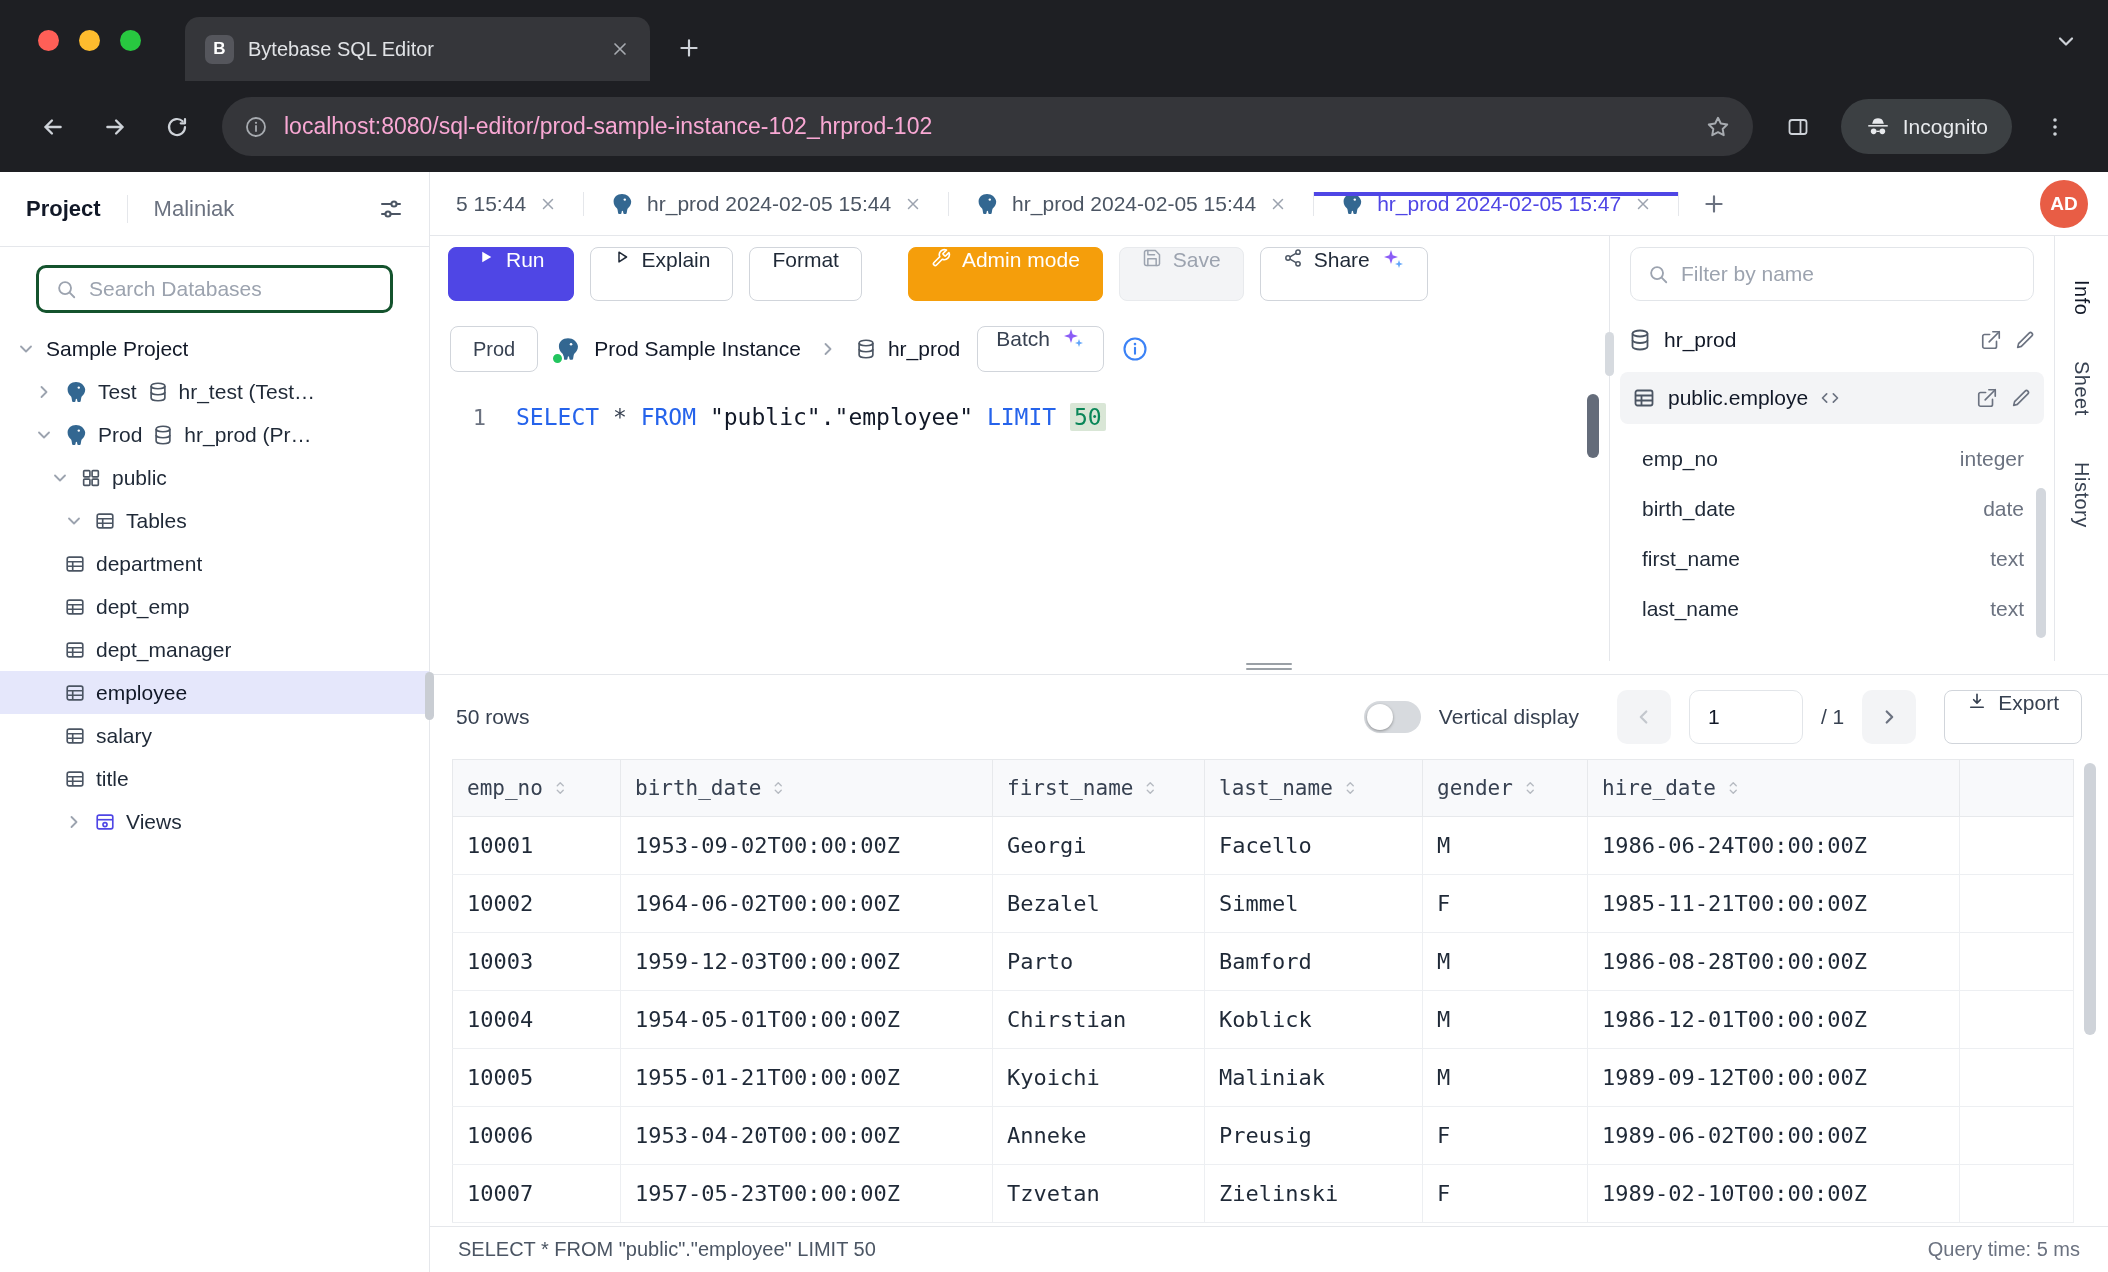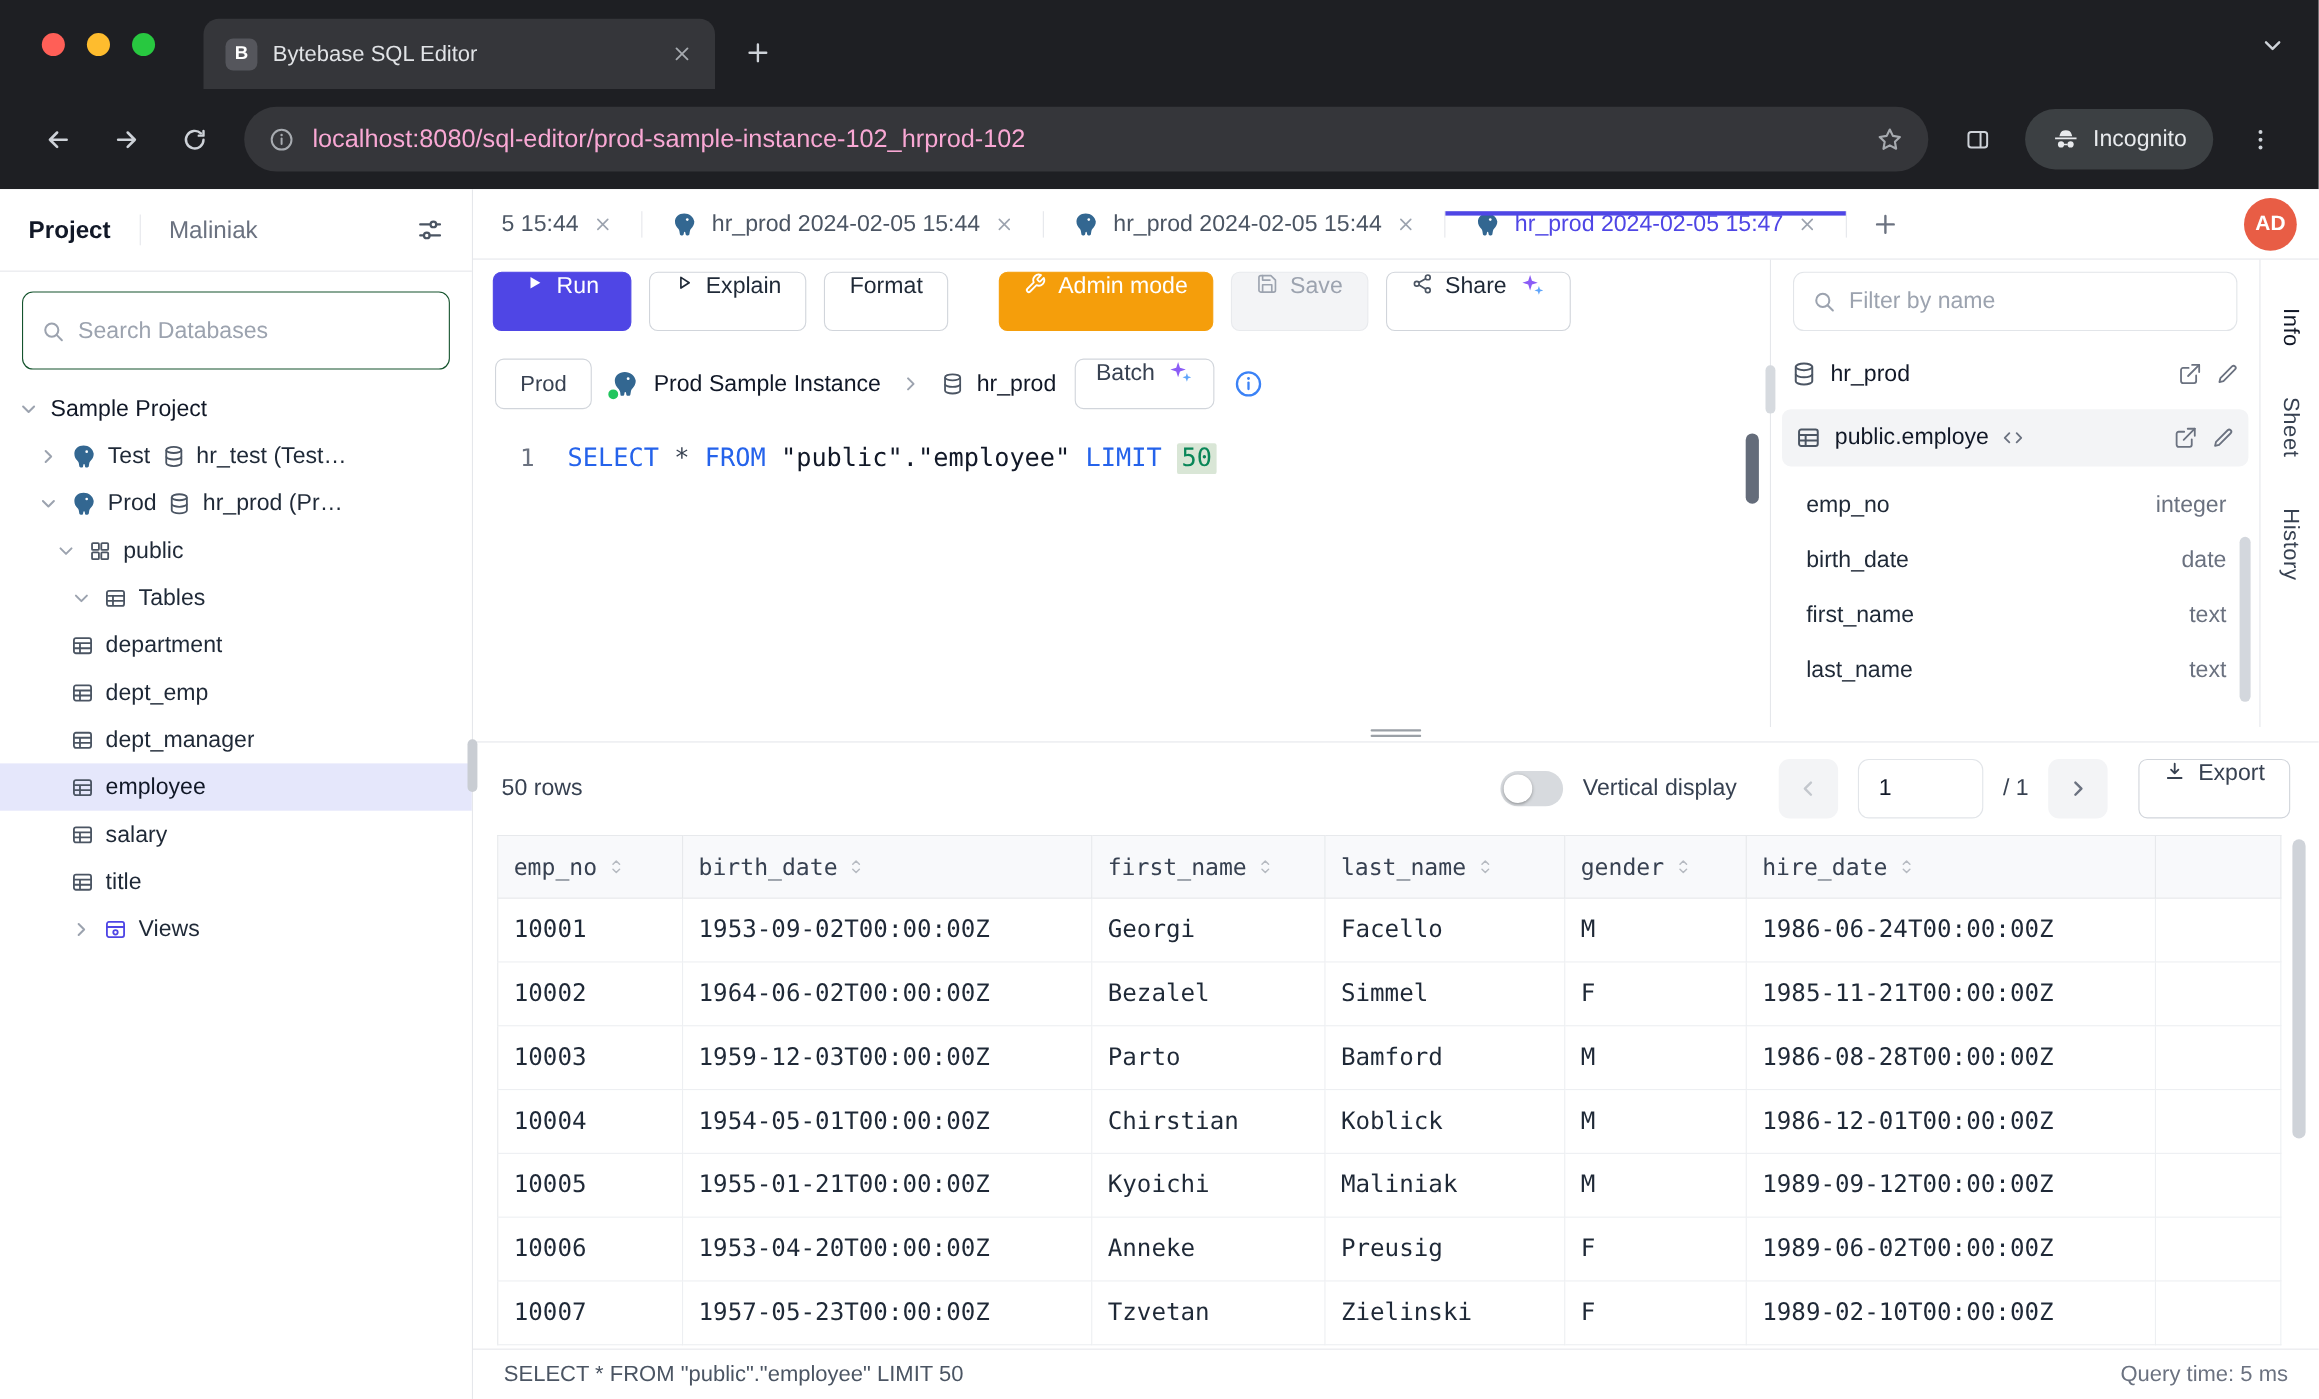--- a/index.html
+++ b/index.html
@@ -30,21 +30,21 @@
 .url{flex:1;font-size:23px;color:#f9a8d4;white-space:nowrap;overflow:hidden}
 .incognito{height:55px;background:#3c4043;border-radius:28px;display:flex;align-items:center;gap:12px;padding:0 24px;color:#e8eaed;font-size:21px;margin:0 8px;flex:none}
 
 
 .app{flex:1;display:flex;min-height:0;background:#fff;position:relative}
 .sidebar{width:430px;flex:none;border-right:1px solid #e5e7eb;display:flex;flex-direction:column;position:relative}
 .sb-header{height:75px;flex:none;display:flex;align-items:center;gap:26px;padding:0 26px;border-bottom:1px solid #e5e7eb}
 .sb-tab{color:#6b7280;cursor:pointer;font-size:22px}
 .sb-tab.active{color:#111827;font-weight:700}
 .sb-divider{width:1px;height:28px;background:#e5e7eb}
-.sb-search{margin:18px 20px 14px;height:71px;border:1px solid #14532d;border-radius:10px;display:flex;align-items:center;gap:12px;padding:0 16px;color:#9ca3af;flex:none}
+.sb-search{margin:18px 36px 14px;height:48px;border:3px solid #14532d;border-radius:10px;display:flex;align-items:center;gap:12px;padding:0 16px;color:#9ca3af;flex:none}
 .tree{flex:1;overflow:hidden}
 .trow{height:43px;display:flex;align-items:center;gap:10px;padding-right:10px;cursor:pointer;white-space:nowrap;overflow:hidden}
 .trow .caret{color:#9ca3af;flex:none}
 .tree-ic{color:#4b5563;flex:none}
 .tlabel{overflow:hidden;text-overflow:ellipsis}
 .strong{font-weight:500;color:#111827}
 .lvl0{padding-left:16px}.lvl1{padding-left:34px}.lvl2{padding-left:50px}.lvl3{padding-left:64px}.lvl4{padding-left:64px}
 .trow.selected{background:#e5e7fb}
 .trow.selected .tlabel{color:#111827;font-weight:500}
 .sb-grip{position:absolute;right:-5px;top:500px;width:9px;height:48px;border-radius:5px;background:#c9cdd3;z-index:5}

